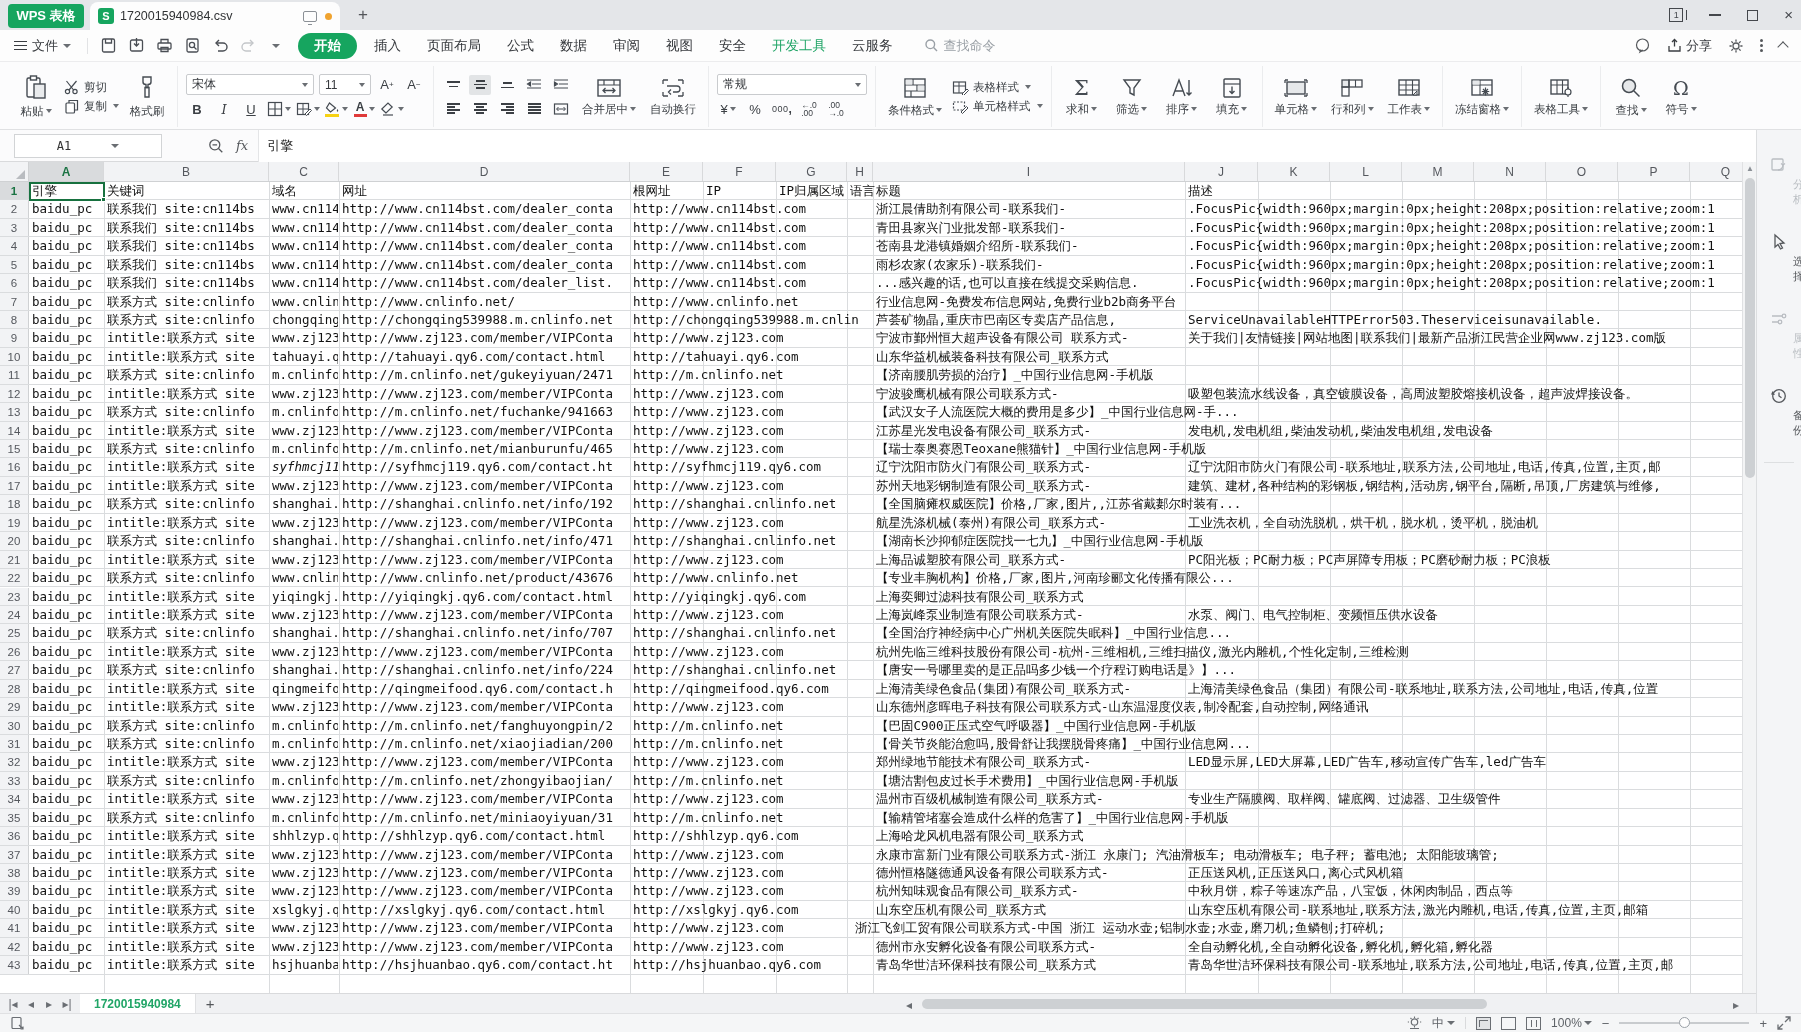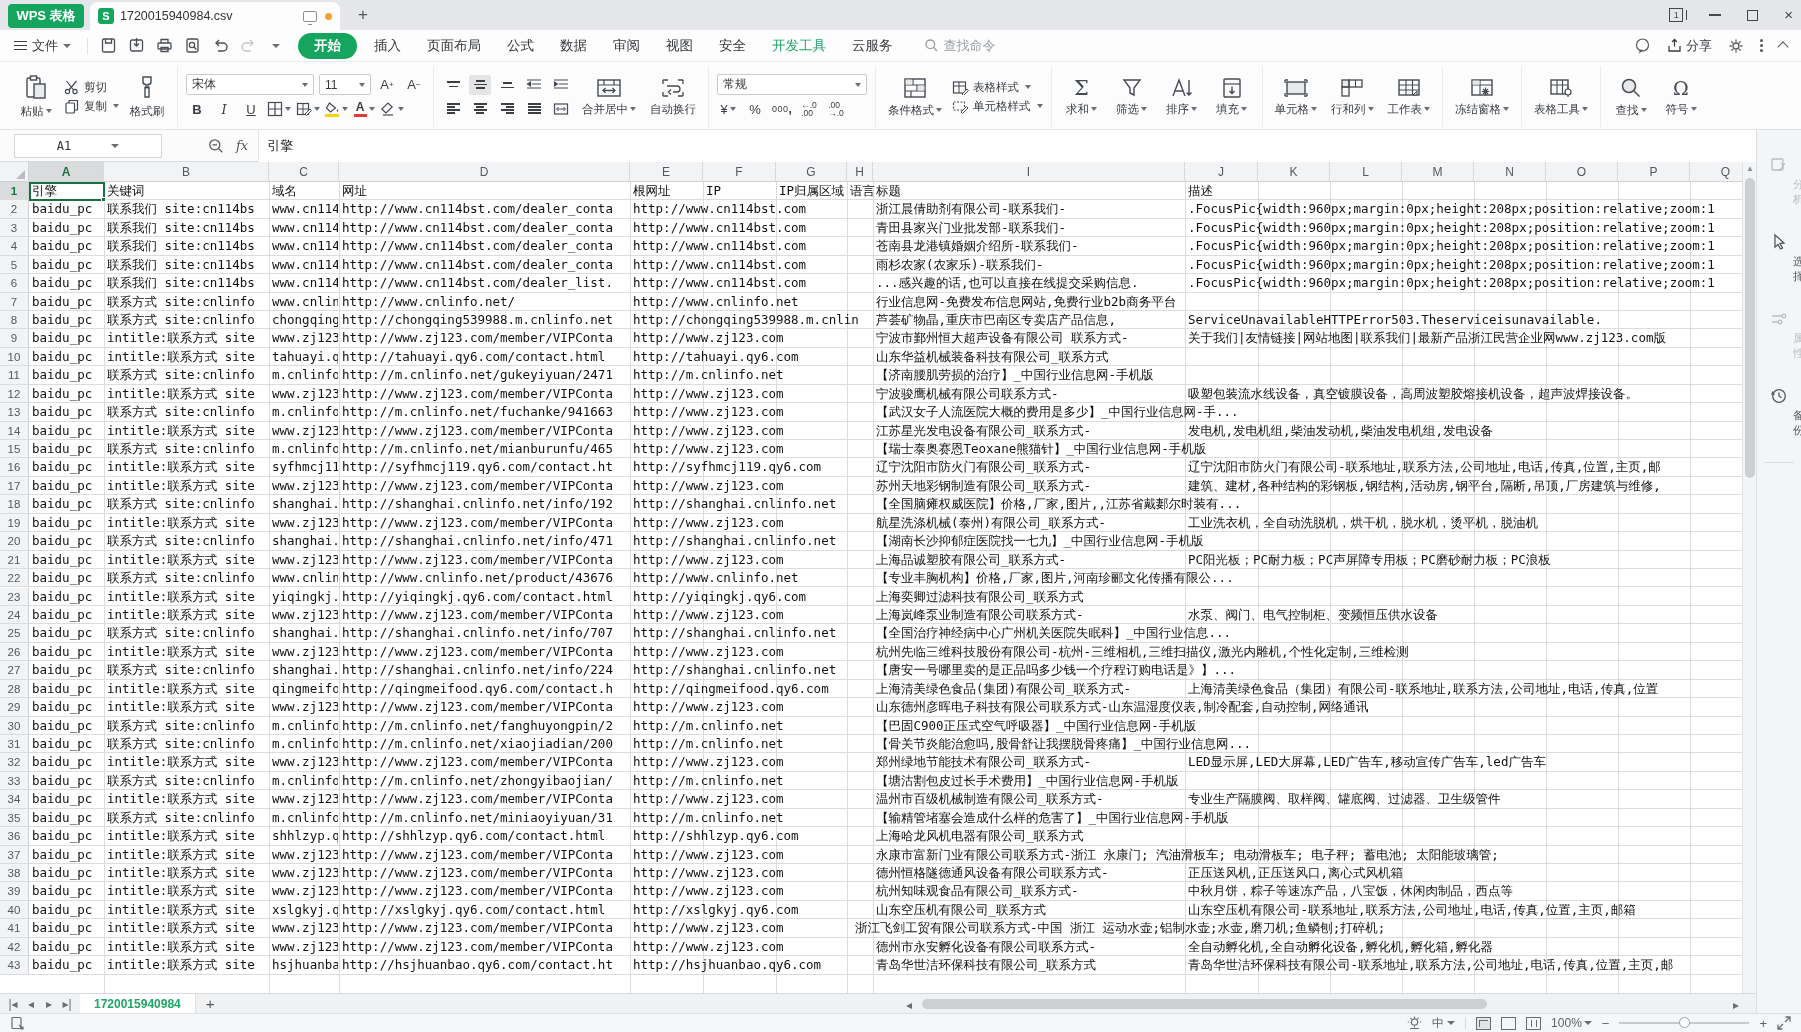--- a/index.html
+++ b/index.html
@@ -782,21 +782,21 @@
         <div class="cell" style="left: 107px; width: 160px;">联系方式 site:cnlinfo</div>
         <div class="cell" style="left: 272px; width: 66px;">m.cnlinfo</div>
         <div class="cell" style="left: 342px; width: 286px;">http://m.cnlinfo.net/mianburunfu/465</div>
         <div class="cell" style="left: 633px; width: 240px;">http://www.zj123.com</div>
         <div class="cell free" style="left: 876px;">【瑞士泰奥赛恩Teoxane熊猫针】_中国行业信息网-手机版</div>
       </div>
       <div class="grow" style="top: 276.477px;">
         <div class="rownum">16</div>
         <div class="cell" style="left: 32px; width: 70px;">baidu_pc</div>
         <div class="cell" style="left: 107px; width: 160px;">intitle:联系方式 site</div>
-        <div class="cell" style="left: 272px; width: 66px;">syfhmcj11</div>
+        <div class="cell" style="left: 272px; width: 66px; font-style: italic;">syfhmcj11</div>
         <div class="cell" style="left: 342px; width: 286px;">http://syfhmcj119.qy6.com/contact.ht</div>
         <div class="cell" style="left: 633px; width: 240px;">http://syfhmcj119.qy6.com</div>
         <div class="cell free" style="left: 876px;">辽宁沈阳市防火门有限公司_联系方式-</div>
         <div class="cell free" style="left: 1188px;">辽宁沈阳市防火门有限公司-联系地址,联系方法,公司地址,电话,传真,位置,主页,邮</div>
       </div>
       <div class="grow" style="top: 294.909px;">
         <div class="rownum">17</div>
         <div class="cell" style="left: 32px; width: 70px;">baidu_pc</div>
         <div class="cell" style="left: 107px; width: 160px;">intitle:联系方式 site</div>
         <div class="cell" style="left: 272px; width: 66px;">www.zj123</div>
@@ -1012,21 +1012,21 @@
         <div class="cell free" style="left: 1188px;">中秋月饼，粽子等速冻产品，八宝饭，休闲肉制品，西点等</div>
       </div>
       <div class="grow" style="top: 718.841px;">
         <div class="rownum">40</div>
         <div class="cell" style="left: 32px; width: 70px;">baidu_pc</div>
         <div class="cell" style="left: 107px; width: 160px;">intitle:联系方式 site</div>
         <div class="cell" style="left: 272px; width: 66px;">xslgkyj.q</div>
         <div class="cell" style="left: 342px; width: 286px;">http://xslgkyj.qy6.com/contact.html</div>
         <div class="cell" style="left: 633px; width: 240px;">http://xslgkyj.qy6.com</div>
         <div class="cell free" style="left: 876px;">山东空压机有限公司_联系方式</div>
-        <div class="cell free" style="left: 1188px;">山东空压机有限公司-联系地址,联系方法,公司地址,电话,传真,位置,主页,邮箱</div>
+        <div class="cell free" style="left: 1188px;">山东空压机有限公司-联系地址,联系方法,激光内雕机,电话,传真,位置,主页,邮箱</div>
       </div>
       <div class="grow" style="top: 737.273px;">
         <div class="rownum">41</div>
         <div class="cell" style="left: 32px; width: 70px;">baidu_pc</div>
         <div class="cell" style="left: 107px; width: 160px;">intitle:联系方式 site</div>
         <div class="cell" style="left: 272px; width: 66px;">www.zj123</div>
         <div class="cell" style="left: 342px; width: 286px;">http://www.zj123.com/member/VIPConta</div>
         <div class="cell" style="left: 633px; width: 240px;">http://www.zj123.com</div>
         <div class="cell free" style="left: 836px; margin-left: 19px;">浙江飞剑工贸有限公司联系方式-中国 浙江 运动水壶;铝制水壶;水壶,磨刀机;鱼鳞刨;打碎机;</div>
       </div>

